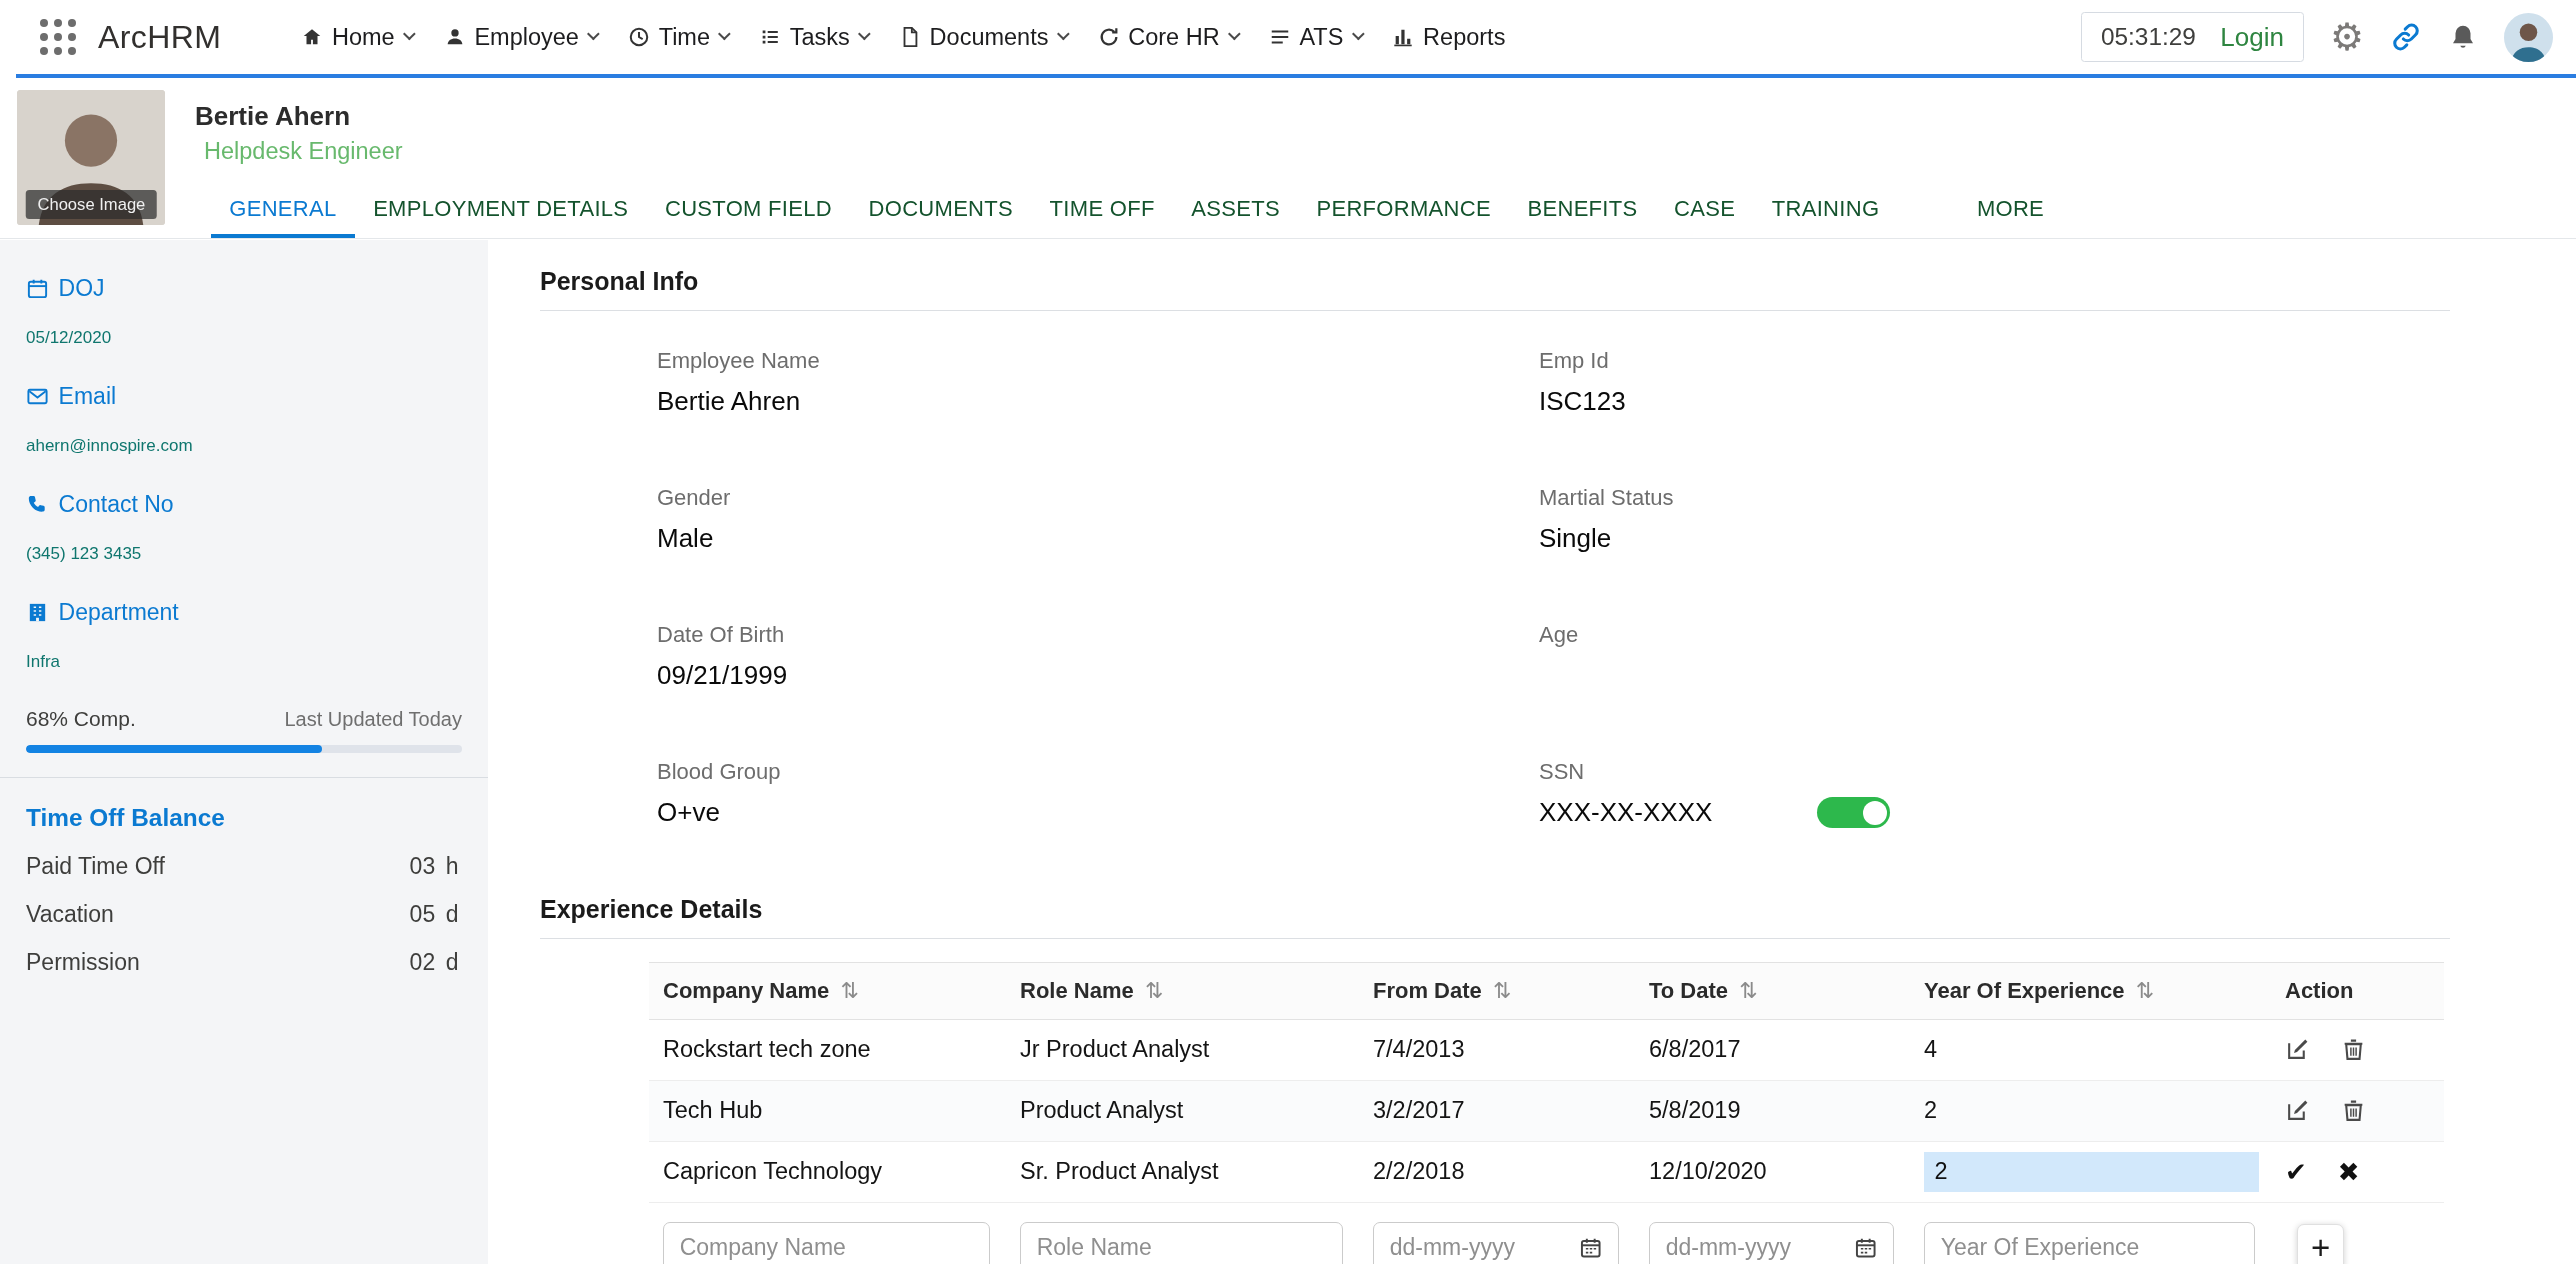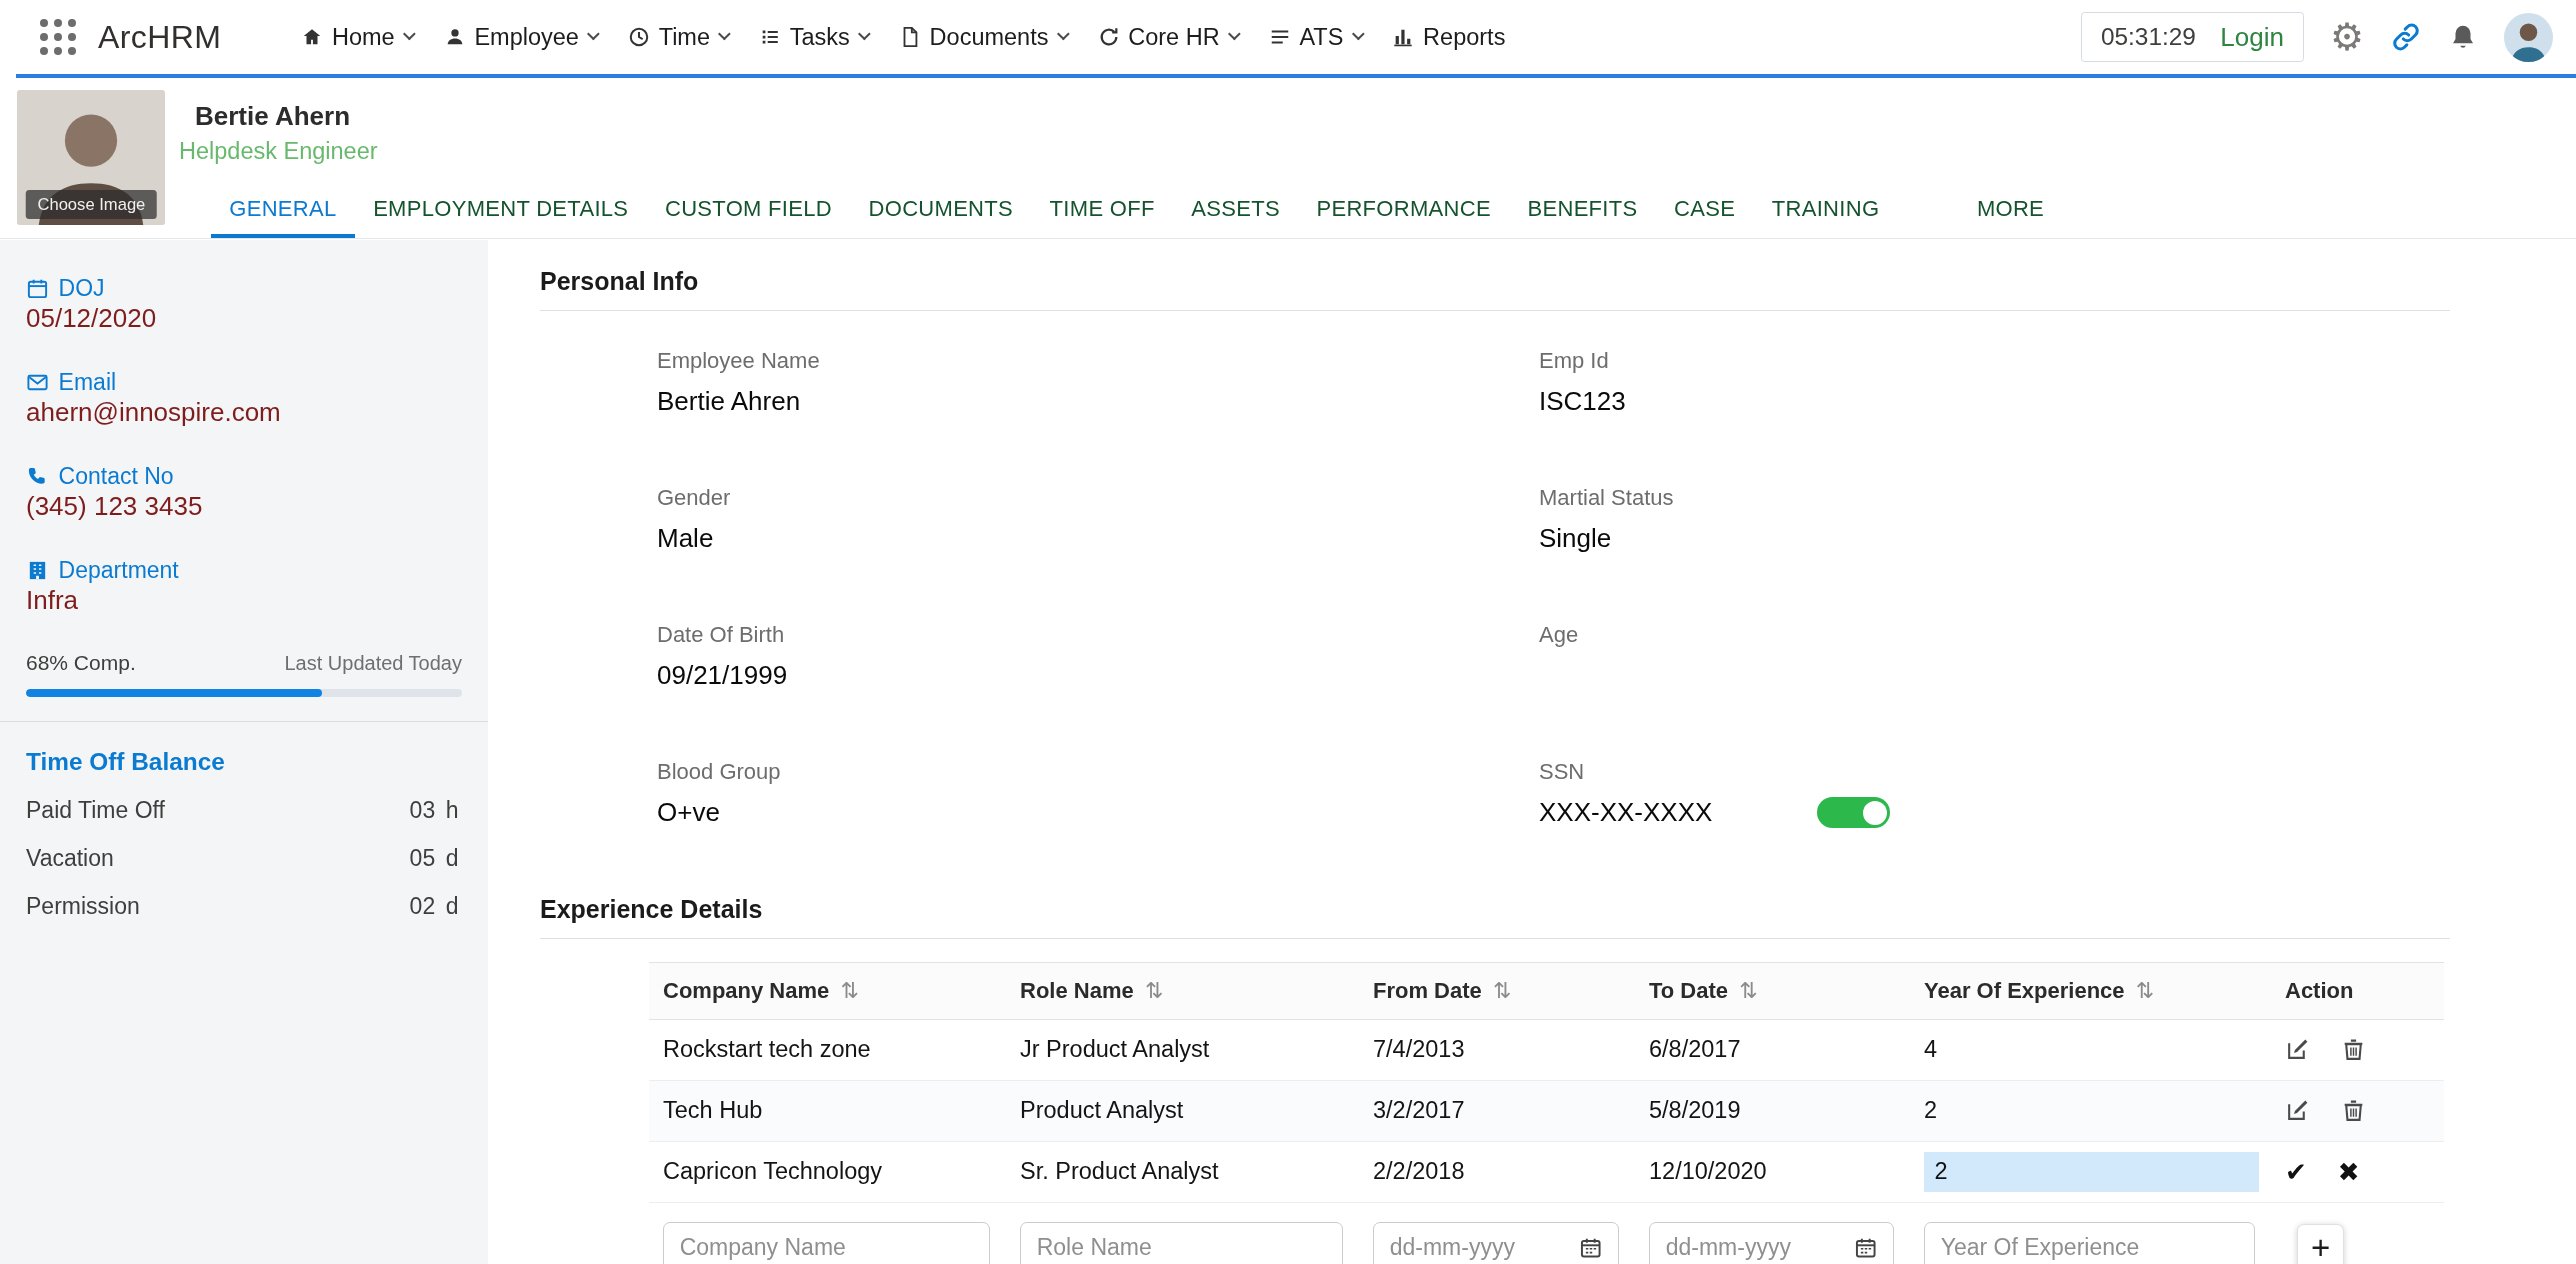--- a/index.html
+++ b/index.html
@@ -33,32 +33,32 @@
   .bellicon { color:#5a5a5a; cursor:pointer; }
   .bellicon svg { width:30px; height:30px; }
   .avatar { width:49px; height:49px; border-radius:50%; overflow:hidden; cursor:pointer; }
 
   
   .emp-header { position:absolute; top:78px; left:0; right:0; height:161px; background:#fff; border-bottom:0.9px solid #e4e7ea; }
   .photo { position:absolute; left:17.4px; top:12.2px; width:148px; height:135px; border-radius:3.5px; overflow:hidden; background:#d8d3cc; }
   .photo svg { width:100%; height:100%; }
   .choose { position:absolute; left:50%; transform:translateX(-50%); bottom:6.1px; background:rgba(45,45,45,.72); color:#efefef; font-size:16.6px; padding:4.4px 11.3px; border:none; border-radius:3.5px; cursor:pointer; white-space:nowrap; font-family:"Liberation Sans",sans-serif; }
   .emp-name { position:absolute; left:195px; top:23px; font-size:26px; font-weight:700; color:#2c2c2c; }
-  .emp-title { position:absolute; left:179px; top:60px; font-size:23.5px; color:#68b96d; }
+  .emp-title { position:absolute; left:204px; top:60px; font-size:23.5px; color:#68b96d; }
   .tabs { position:absolute; left:211px; bottom:0; display:flex; }
   .tab { font-size:22px; color:#14532d; letter-spacing:0.3px; padding:0 18.3px 15.7px; cursor:pointer; white-space:nowrap; }
   .tab.active { color:#0b7ad1; border-bottom:4.4px solid #0b7ad1; padding-bottom:11.3px; }
   .tab.more { margin-left:61px; }
 
   
   .sidebar { position:absolute; left:0; top:240px; bottom:0; width:488px; background:#f4f5f7; padding:35px 26px 0 26px; }
   .side-item { margin-bottom:35px; }
   .side-label { display:flex; align-items:center; gap:9.6px; color:#0b7ad1; font-size:23px; cursor:pointer; }
   .side-label svg { width:23px; height:23px; }
-  .side-value { margin-top:1px; font-size:26px; color:#7f1d1d; }
+  .side-value { margin-top:26px; font-size:17px; color:#0f766e; }
   .completion { display:flex; justify-content:space-between; align-items:center; margin-top:21px; }
   .comp-left { font-size:21px; color:#3e3e3c; }
   .comp-right { font-size:20px; color:#6f6f6f; }
   .progress { margin-top:14px; height:7.8px; background:#dfe3ea; border-radius:4.4px; overflow:hidden; cursor:default; }
   .progress-fill { height:100%; width:68%; background:#1383e3; border-radius:4.4px; }
   .side-divider { border-top:0.9px solid #d9dde2; margin:24.4px -26px 0 -26px; }
   .timeoff-title { margin-top:26px; font-size:24.4px; font-weight:700; color:#0b7ad1; }
   .timeoff-row { display:flex; justify-content:space-between; margin-top:21px; font-size:23px; color:#3e3e3c; padding-right:3.5px; }
   .timeoff-val { display:flex; gap:10.5px; }
   .collapse { position:absolute; left:490px; top:249px; font-size:40px; color:#8a8a8a; line-height:1; cursor:pointer; }

